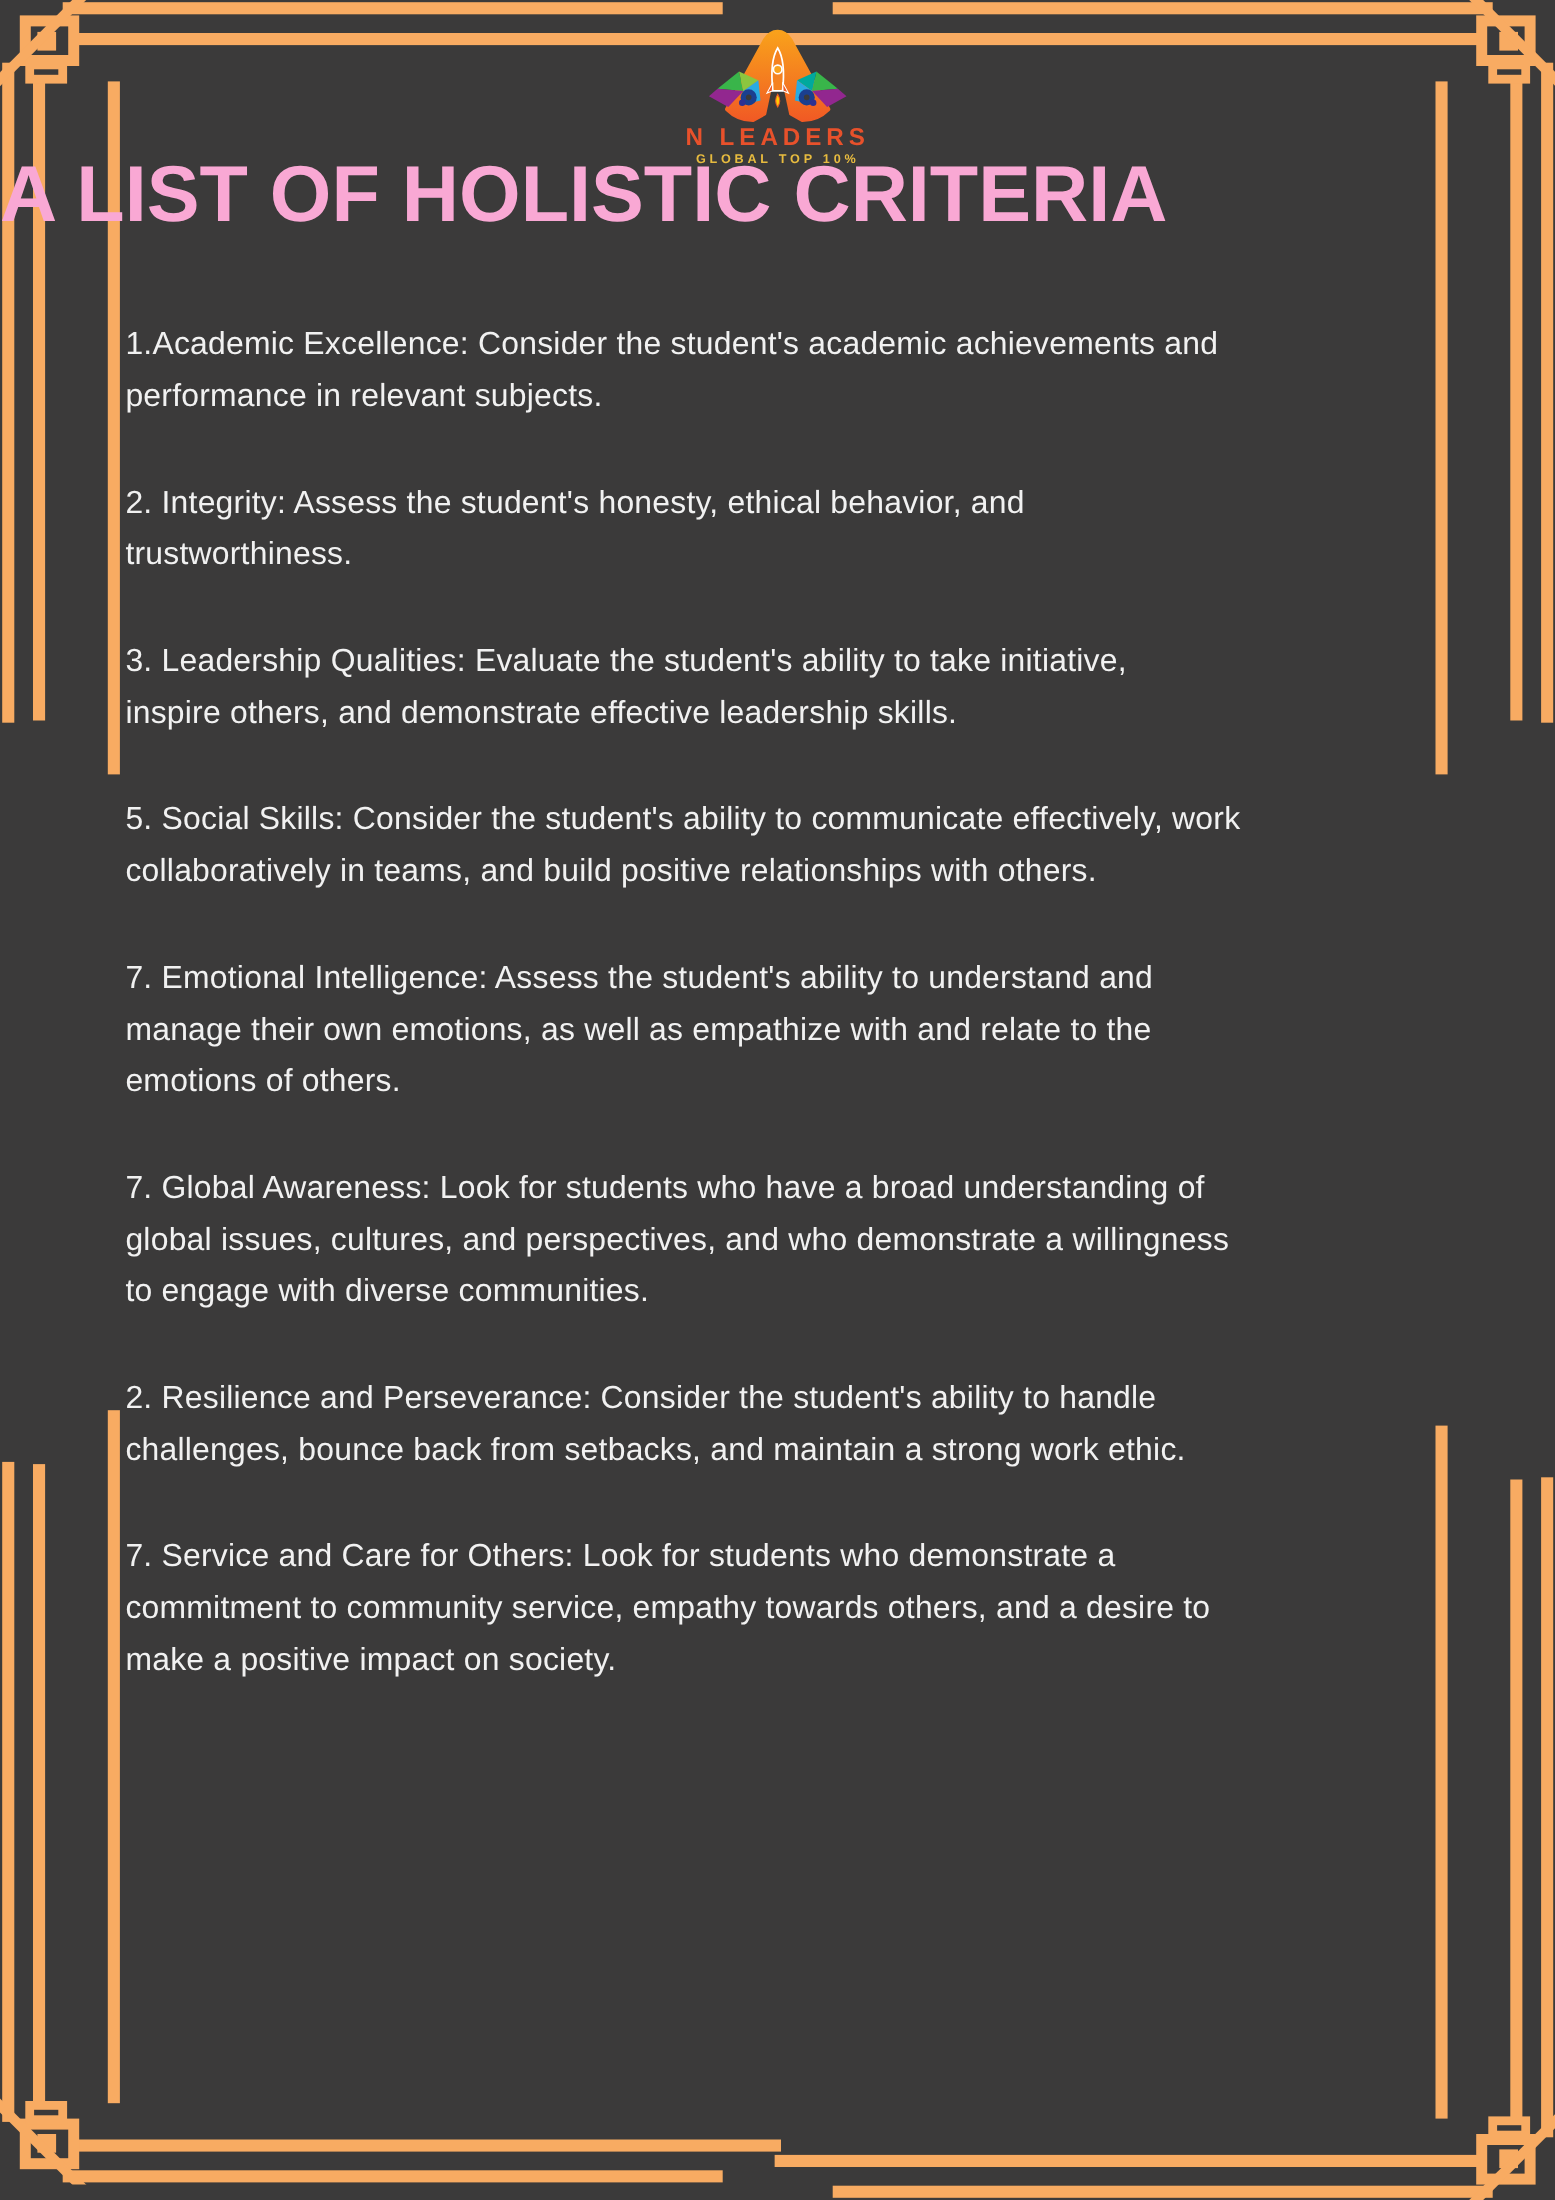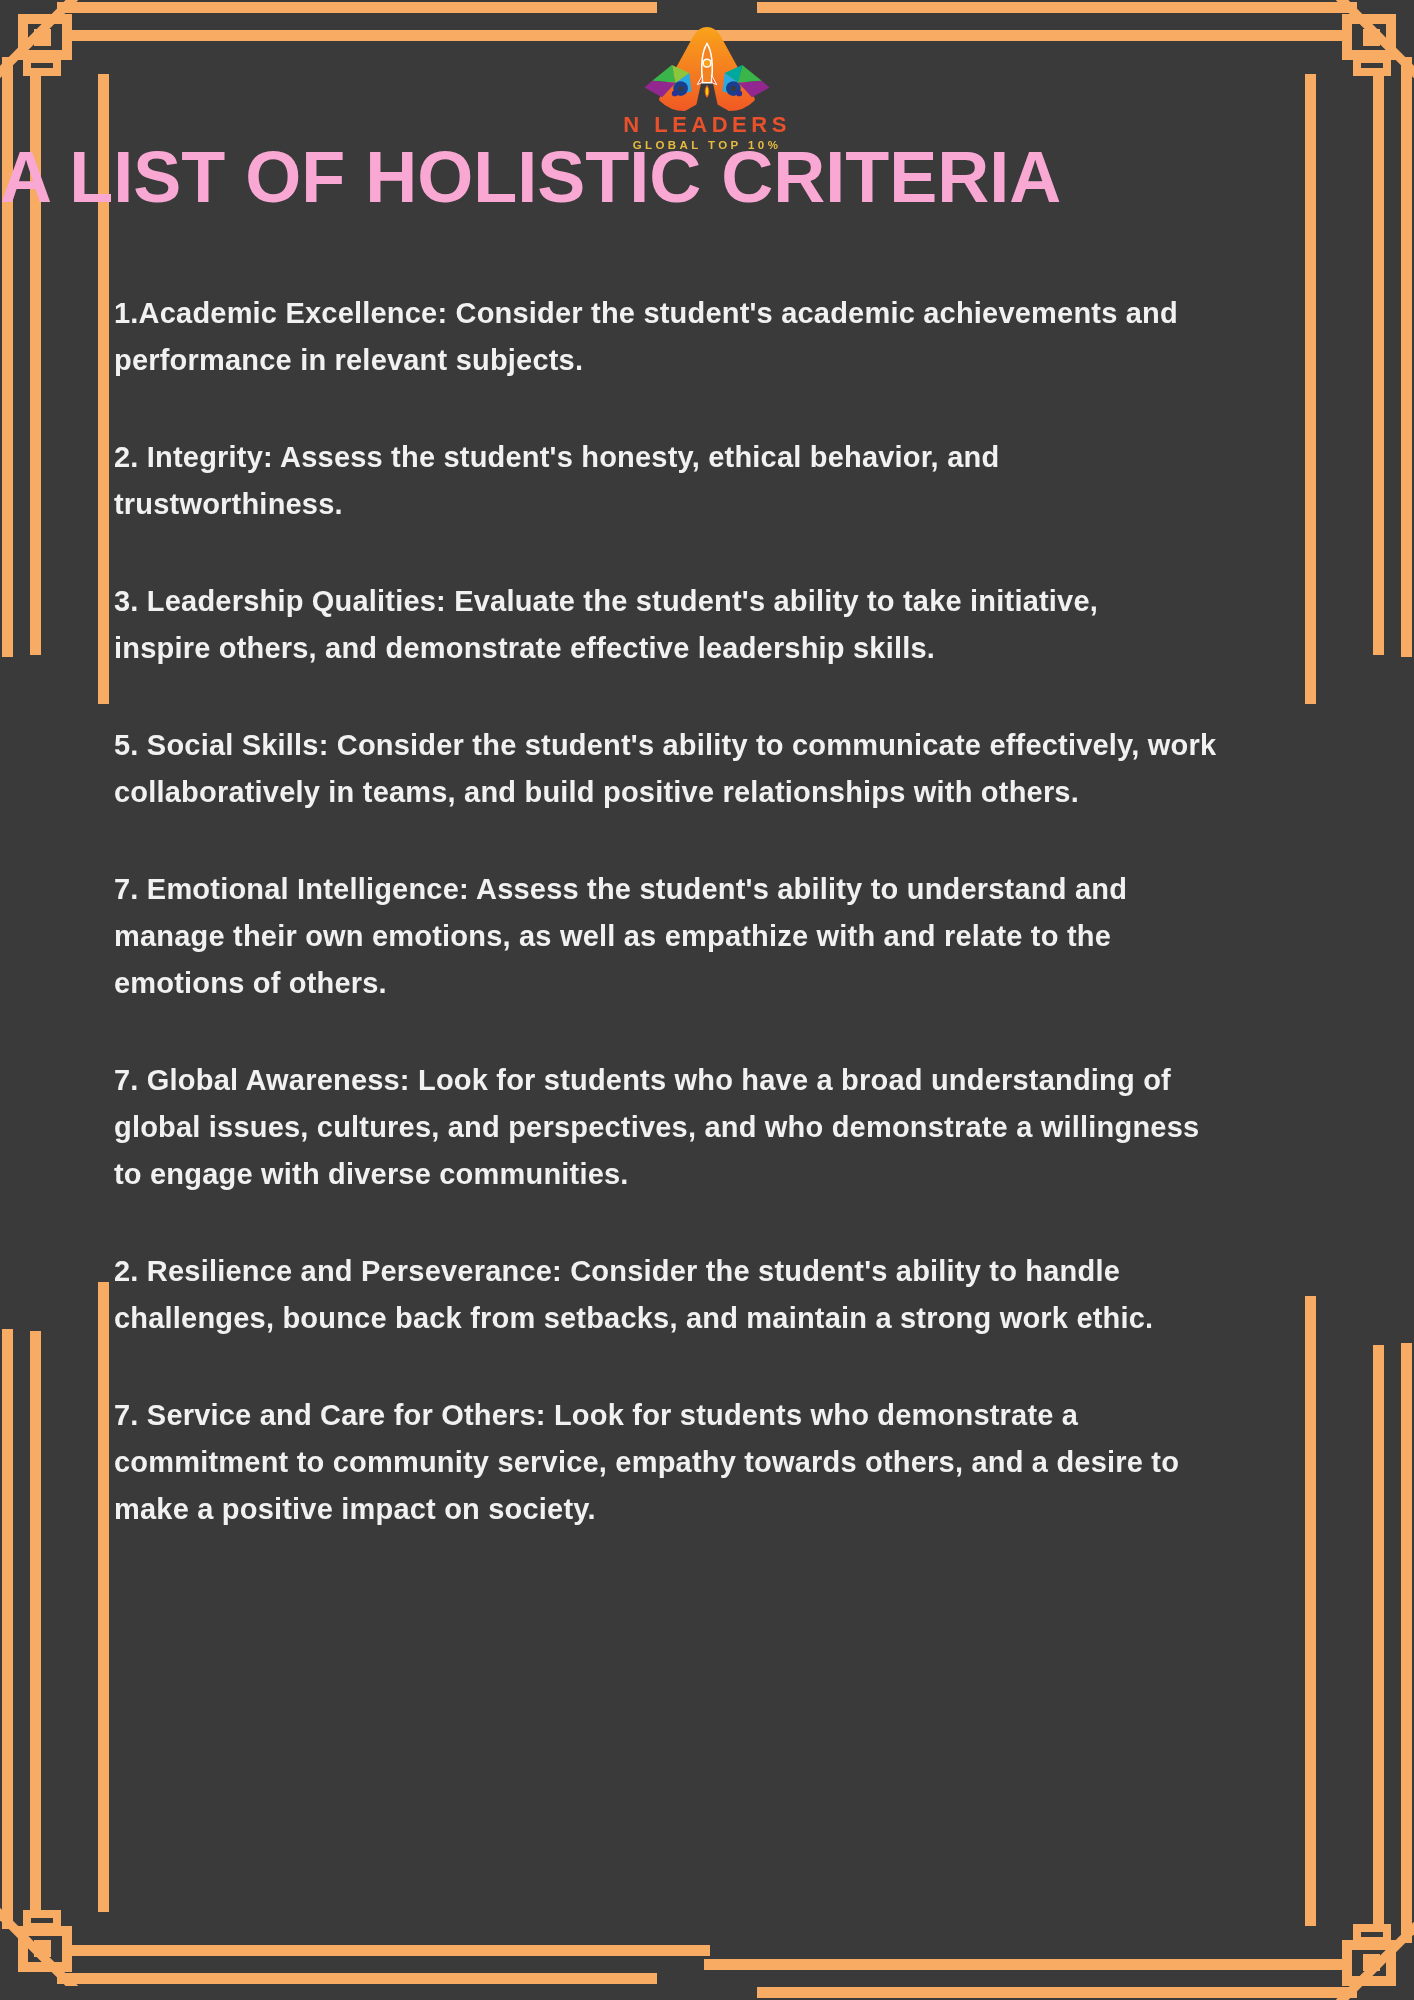--- a/index.html
+++ b/index.html
@@ -35,21 +35,21 @@
     text-align:left;
     font-size:72px;font-weight:700;letter-spacing:0px;
     color:#f9a8d4;
     white-space:nowrap;
   }
   
   .criteria{
     position:absolute;left:114px;top:290px;width:1270px;
   }
   .item{
-    font-size:29px;font-weight:700;line-height:47px;
+    font-size:29px;font-weight:400;line-height:47px;
     letter-spacing:0.2px;
     color:#f1f1f1;
     white-space:pre-line;
     margin:0 0 50px 0;
   }
 </style>
 </head>
 <body>
 
 <div class="poster">

